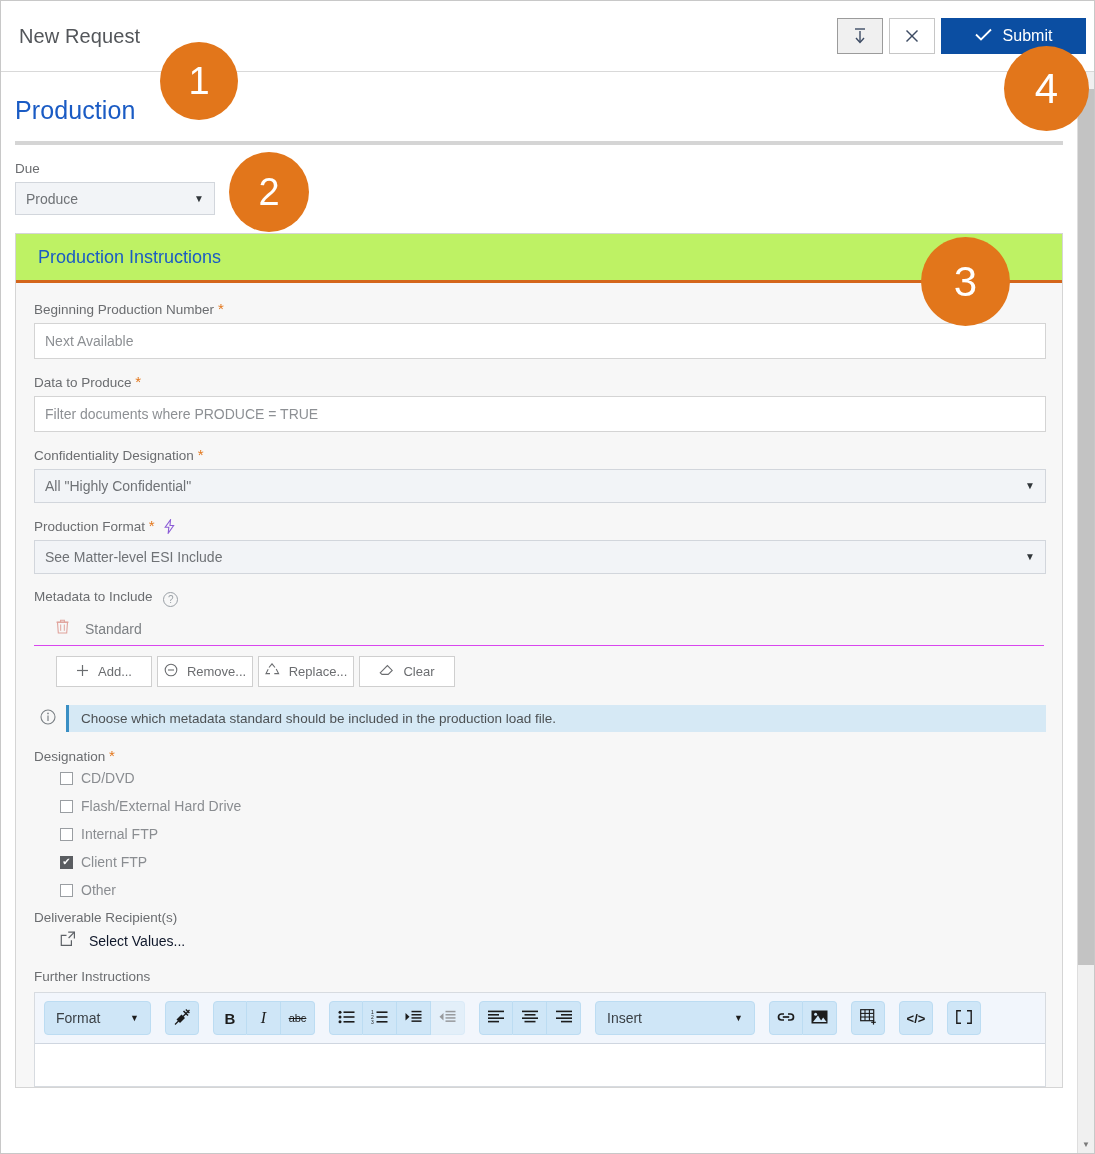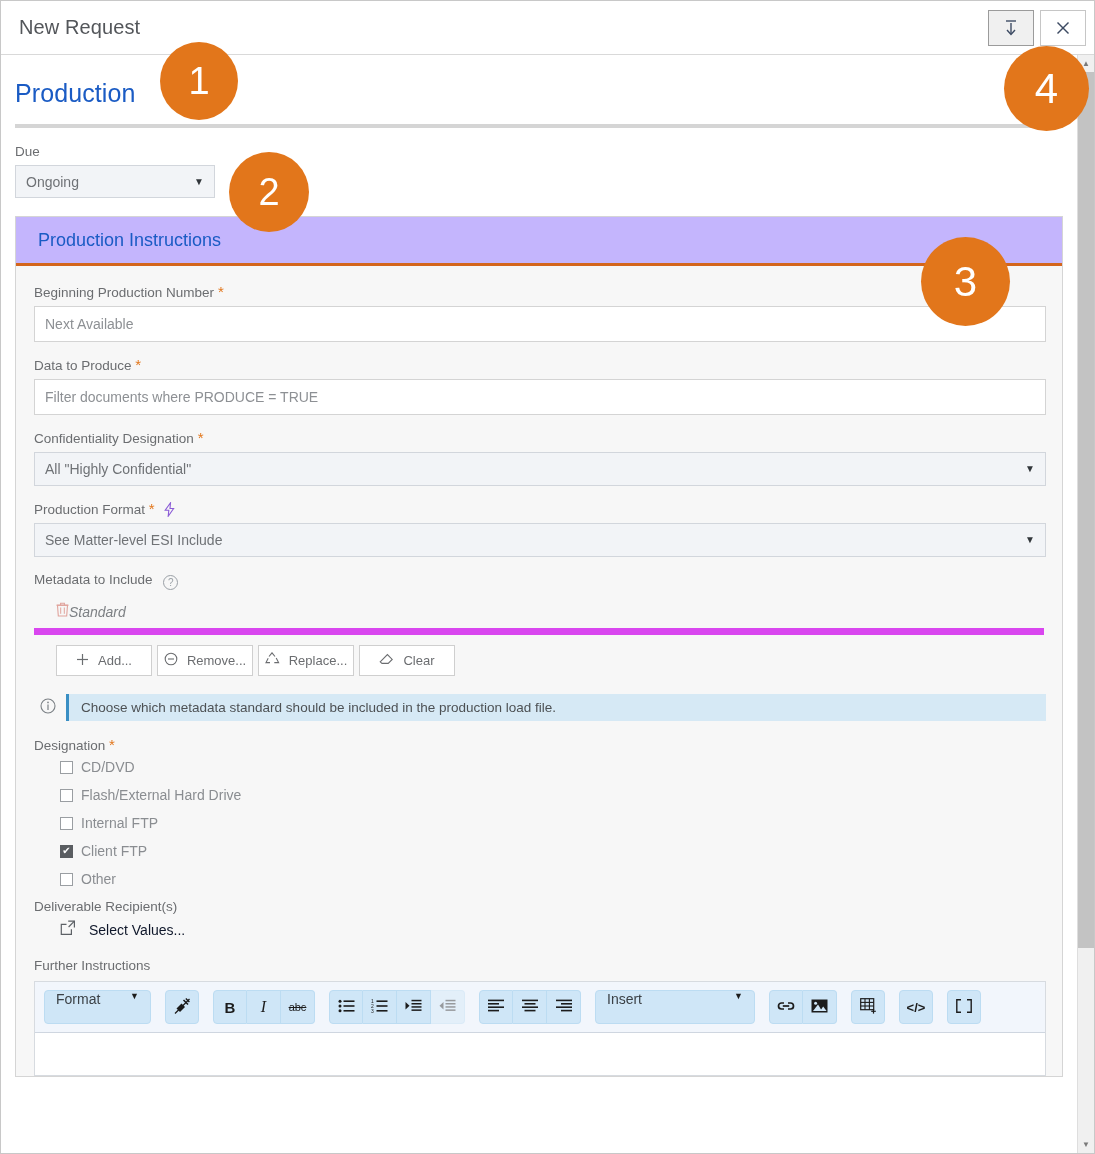--- a/index.html
+++ b/index.html
@@ -16,21 +16,21 @@
   
   #window {
     position:absolute; inset:0;
     border:1px solid #c8c8c8;
     background:#ffffff;
     display:flex; flex-direction:column;
   }
 
   
   #titlebar {
-    height:54px; flex:none;
+    height:71px; flex:none;
     background:#ffffff;
     border-bottom:1px solid #d9d9d9;
     display:flex; align-items:center;
     padding:0 8px 0 18px;
     position:relative; z-index:5;
   }
   #title {
     font-size:20px; color:#53565a; font-weight:400;
     letter-spacing:.1px;
   }
@@ -97,21 +97,21 @@
   }
   #due-select { width:200px; }
 
   
   #panel {
     border:1px solid #d5d5d5;
     background:#f7f7f7;
     margin-bottom:0;
   }
   #panel-head {
-    background:#c4b5fd;
+    background:#bef264;
     border-bottom:3px solid #d4661c;
     padding:13px 0 12px 22px;
   }
   #panel-title { font-size:18px; color:#1a5bc4; }
   #panel-body { padding:18px 16px 0 18px; }
 
   .field { margin-bottom:15px; }
   .text-input {
     background:#ffffff;
     border:1px solid #d4d4d4;
@@ -126,25 +126,24 @@
   .help-ico {
     display:inline-flex; align-items:center; justify-content:center;
     width:15px; height:15px; border-radius:50%;
     border:1.2px solid #9aa0a6; color:#9aa0a6;
     font-size:10px; margin-left:7px; vertical-align:-2px;
     cursor:pointer;
   }
 
   
   #meta-row {
-    display:flex; align-items:center; 
+    display:flex; align-items:center; gap:16px;
     padding:6px 0 7px 22px;
-    border-bottom:7px solid #d946ef;
+    border-bottom:1px solid #d946ef;
     margin-right:2px;
-    font-style:italic;
   }
   #meta-row .mname { font-size:14px; color:#7d8084; }
   #meta-buttons {
     display:flex; gap:5px; padding:10px 0 0 22px;
   }
   .mini-btn {
     height:31px; min-width:96px;
     border:1px solid #cfcfcf; background:#ffffff;
     display:flex; align-items:center; justify-content:center; gap:9px;
     font-size:13px; color:#6b6d70; cursor:pointer;
@@ -211,21 +210,21 @@
     font-size:14px;
   }
   .tgroup .tbtn:first-child { border-radius:4px 0 0 4px; }
   .tgroup .tbtn:last-child { border-radius:0 4px 4px 0; }
   .tgroup .tbtn:only-child { border-radius:4px; }
   .tbtn + .tbtn { border-left:none; }
   .tbtn.disabled { opacity:.42; cursor:default; }
   .tsel {
     height:34px; background:#cfe6f7; border:1px solid #bcdcf2;
     border-radius:4px;
-    display:flex; align-items:flex-start; padding:0 11px;
+    display:flex; align-items:center; padding:0 11px;
     font-size:14px; color:#3b4146; cursor:pointer;
   }
   .tsel .caret { margin-left:auto; font-size:9px; color:#1c1c1c; padding-left:18px; }
   #fmt-sel { width:107px; }
   #ins-sel { width:160px; }
   #editor-area { height:42px; background:#ffffff; }
 
   
   #scrollbar {
     width:17px; flex:none;
@@ -283,36 +282,44 @@
 
       <div class="tb-btn plain">
         <span>
           <svg width="14" height="14" viewBox="0 0 14 14">
             <line x1="1.5" y1="1.5" x2="12.5" y2="12.5" stroke="#3d4b63" stroke-width="1.4"></line>
             <line x1="12.5" y1="1.5" x2="1.5" y2="12.5" stroke="#3d4b63" stroke-width="1.4"></line>
           </svg>
         </span>
       </div>
 
+      <div id="submit-btn">
+        <span>
+          <svg width="17" height="13" viewBox="0 0 17 13">
+            <polyline points="1,6.5 6,11.5 16,1.5" fill="none" stroke="#ffffff" stroke-width="1.8"></polyline>
+          </svg>
+        </span>
+        <span>Submit</span>
+      </div>
     </div>
   </div>
 
   <div id="bodywrap">
 
     <div id="content">
 
       <div id="section-head">
         <div id="section-title">Production</div>
       </div>
       <div id="head-rule"></div>
 
       <div id="due-block">
         <span class="field-label">Due</span>
         <div class="select-box" id="due-select">
-          <span>Ongoing</span>
+          <span>Produce</span>
           <span class="caret">▼</span>
         </div>
       </div>
 
       <div id="panel">
 
         <div id="panel-head">
           <span id="panel-title">Production Instructions</span>
         </div>
 

